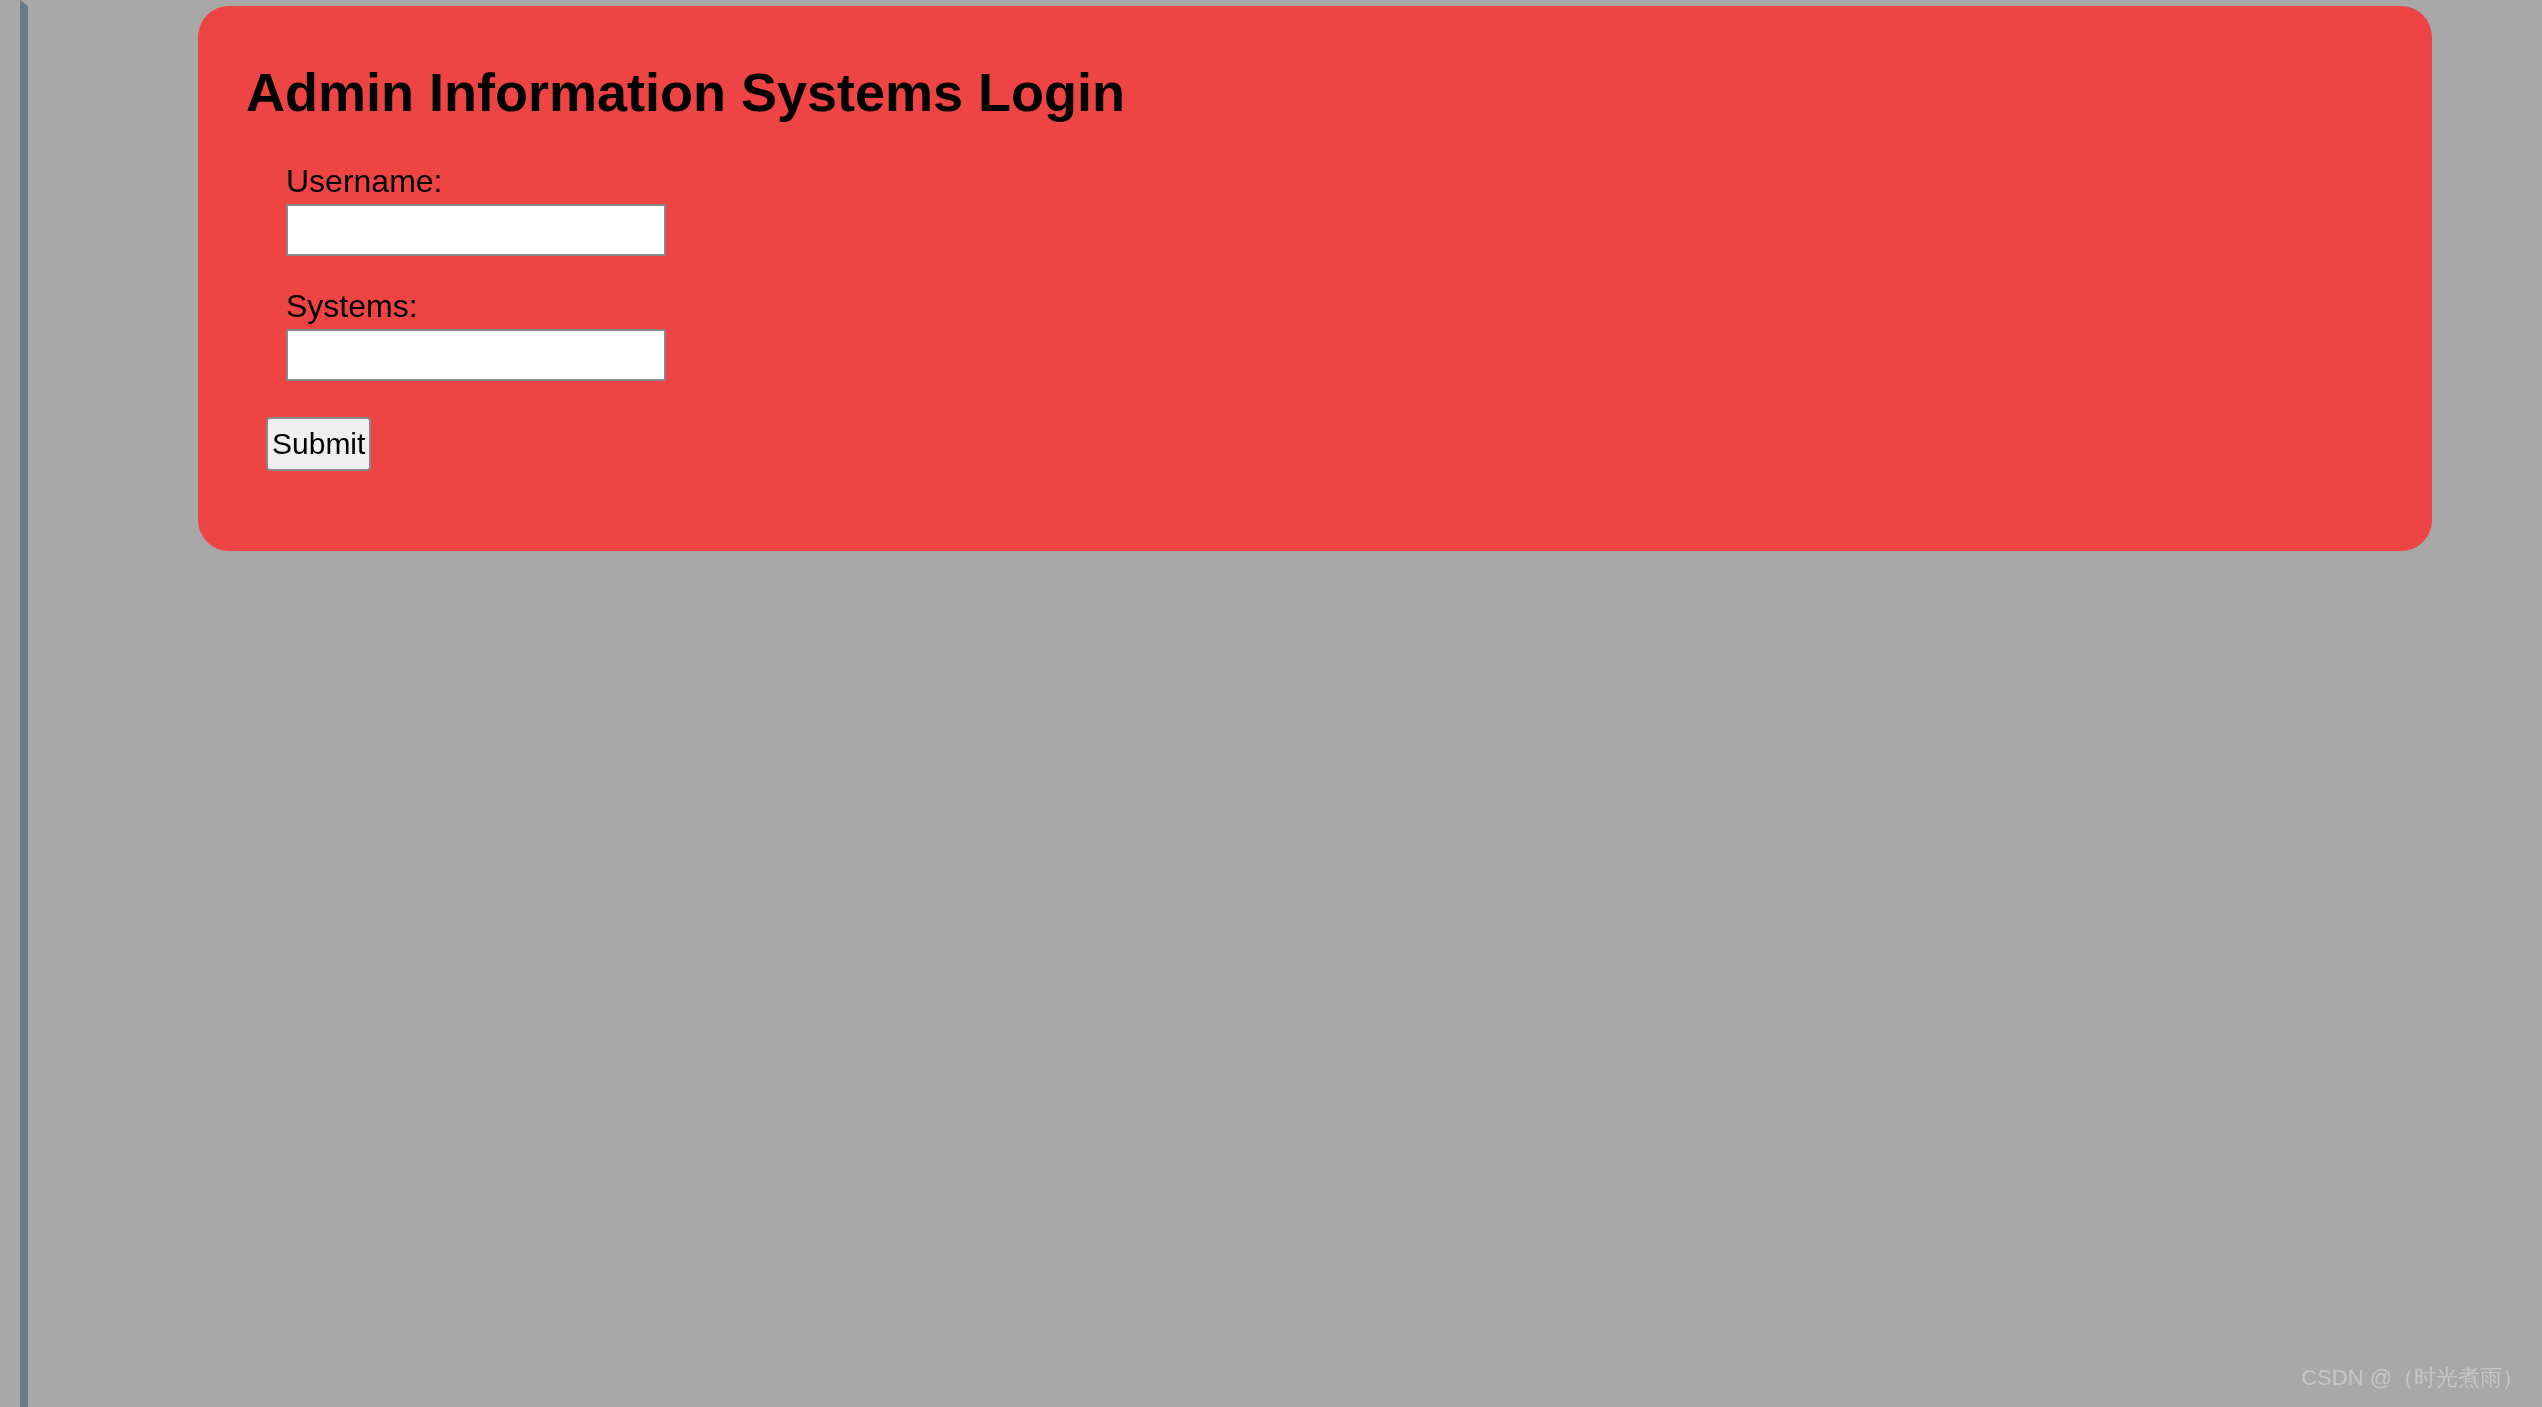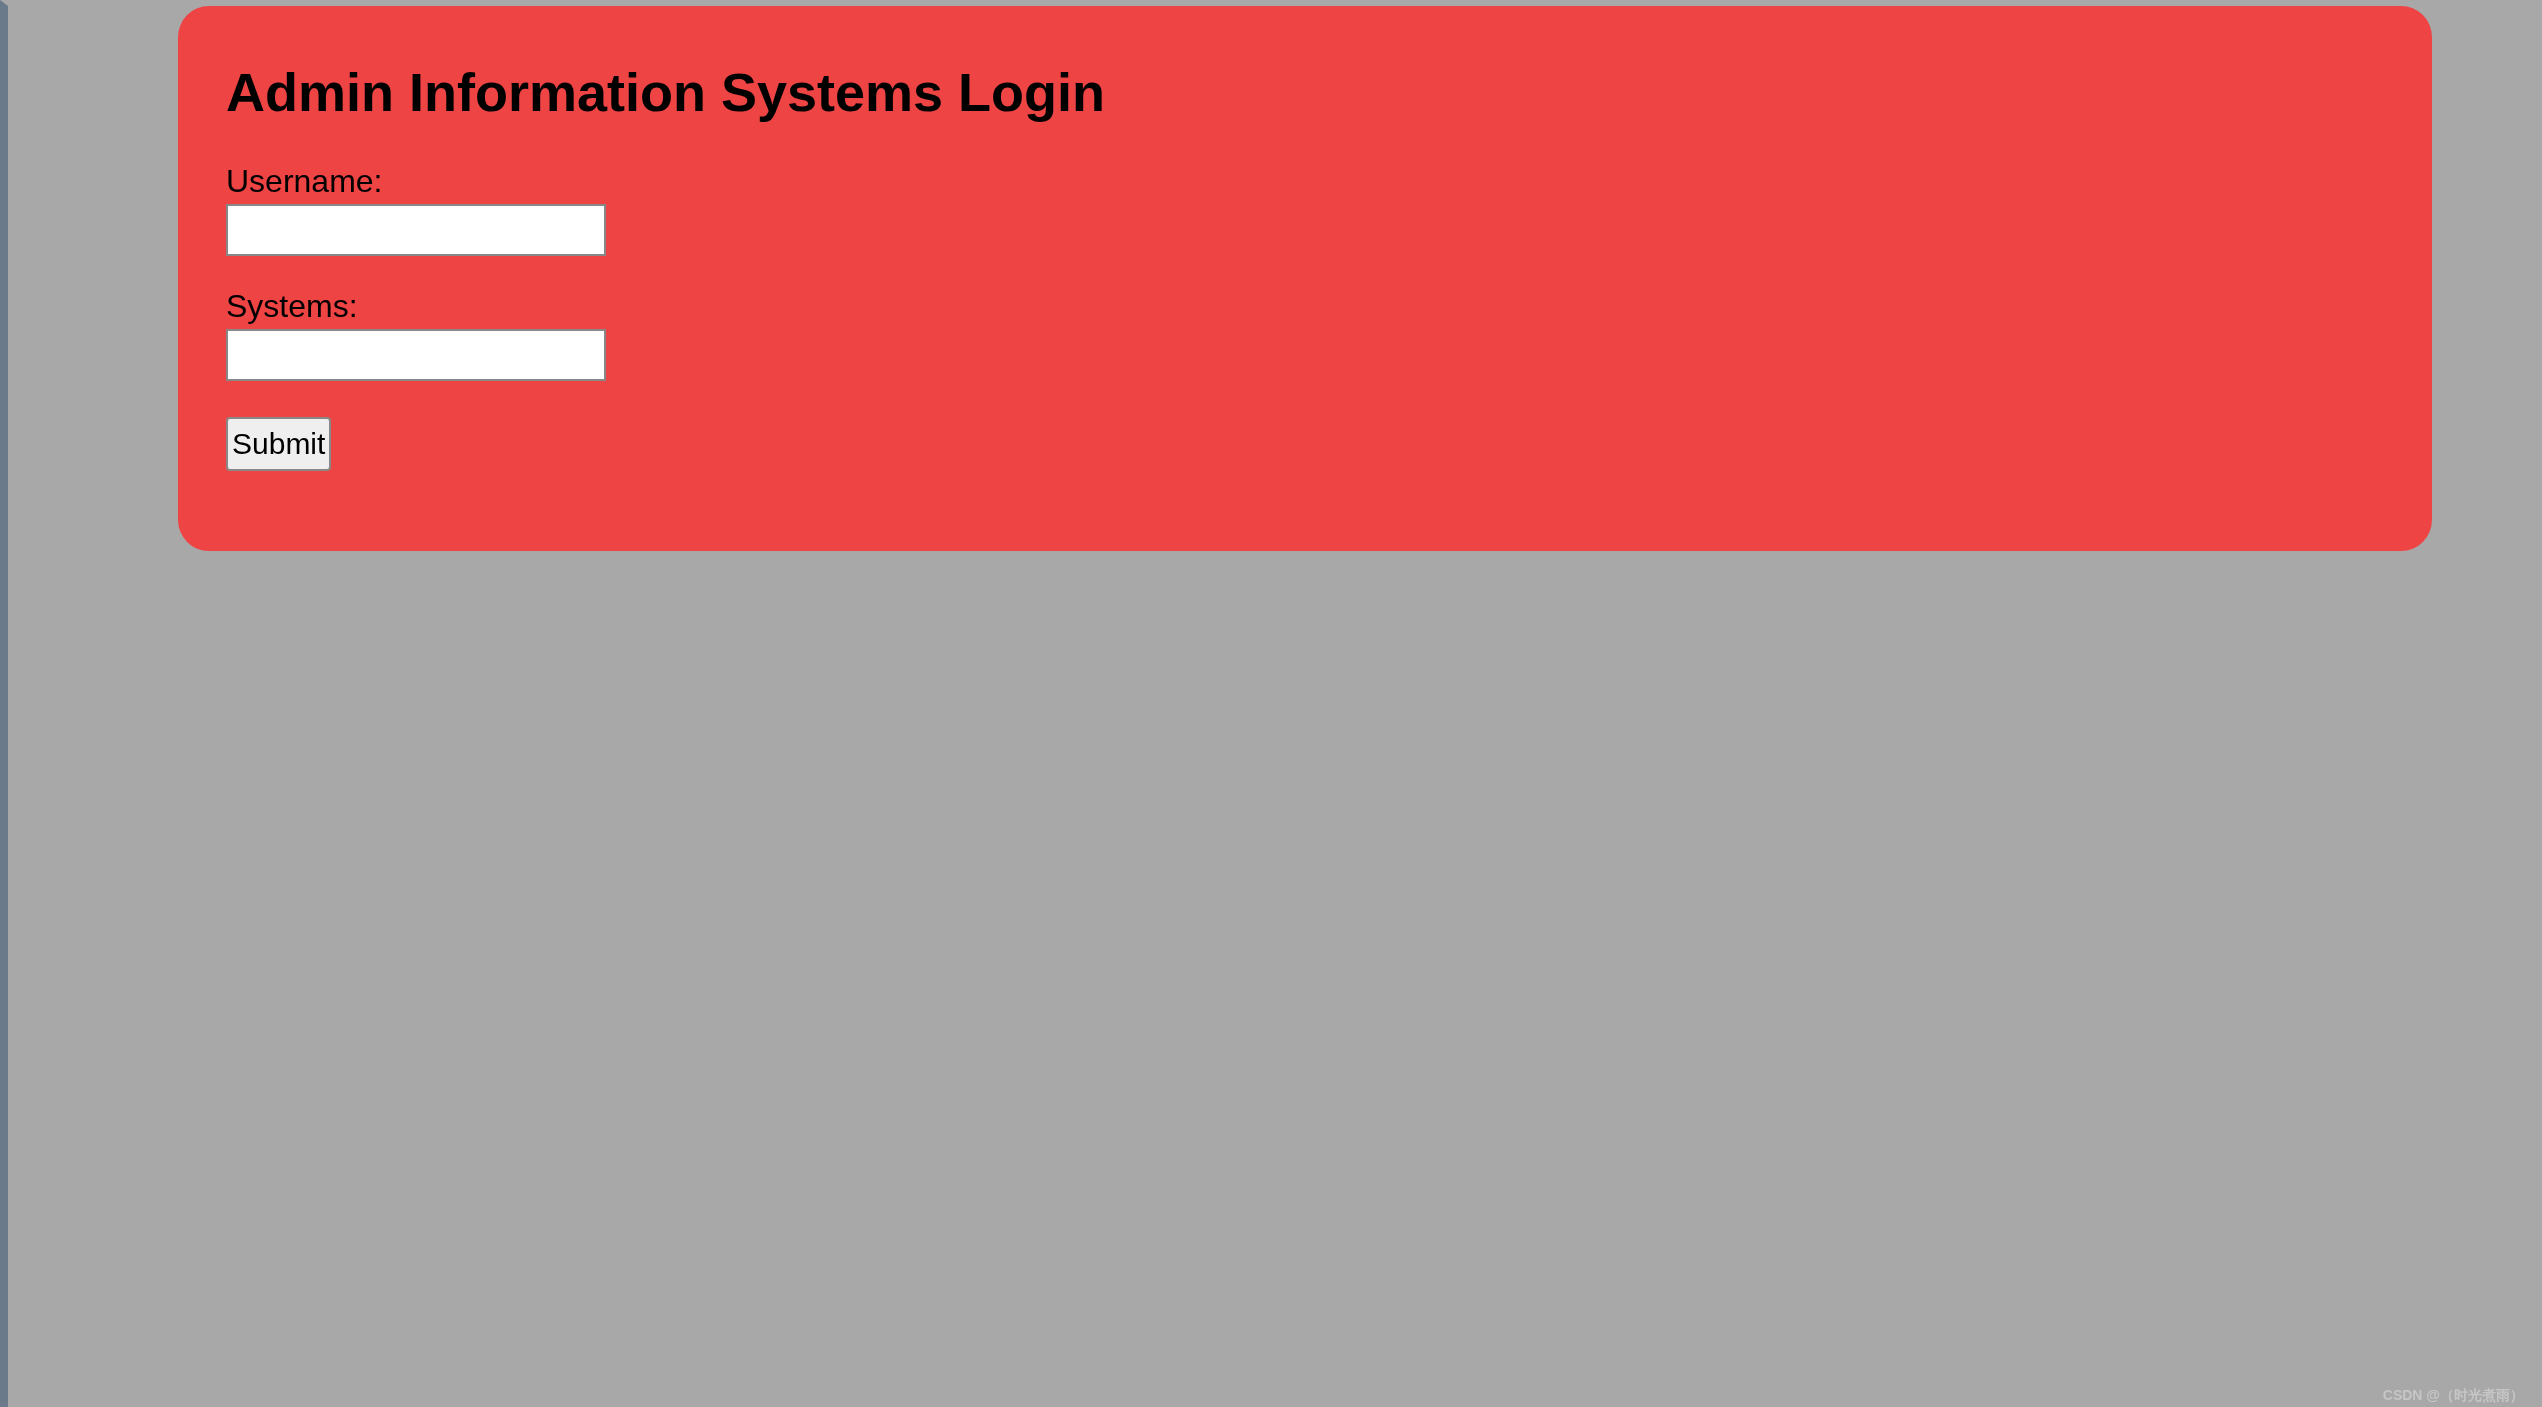--- a/index.html
+++ b/index.html
@@ -1,16 +1,17 @@
 <!DOCTYPE html>
 <html><head>
   <meta charset="utf-8">
   <style>
     * {
       box-sizing: border-box;
+      margin-left: 20px;
     }
     body {
       margin: 0;
       padding: 0;
       background-color: #a8a8a8;
       border-left: 8px solid #6a7a8a;
       border-top: 6px solid #a8a8a8;
       min-height: 100vh;
       font-family: Arial, Helvetica, sans-serif;
       position: relative;
@@ -48,27 +49,26 @@
       font-size: 30px;
       padding: 8px 4px;
       background-color: #efefef;
       border: 2px solid #888888;
       border-radius: 4px;
       cursor: pointer;
       margin-top: 4px;
     }
     .watermark {
       position: fixed;
-      bottom: 2px;
+      bottom: 14px;
       right: 18px;
       color: rgba(255,255,255,0.35);
-      font-size: 14px;
+      font-size: 22px;
       font-family: sans-serif;
       pointer-events: none;
-      font-weight: bold;
     }
   </style>
 </head>
 <body>
 
 <div class="card">
   <h1>Admin Information Systems Login</h1>
 
   <div class="field">
     <span class="label">Username:</span>

